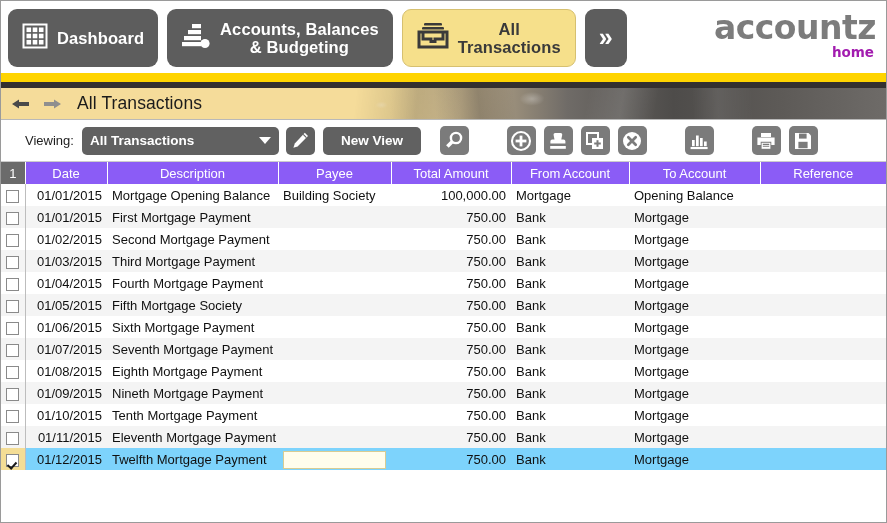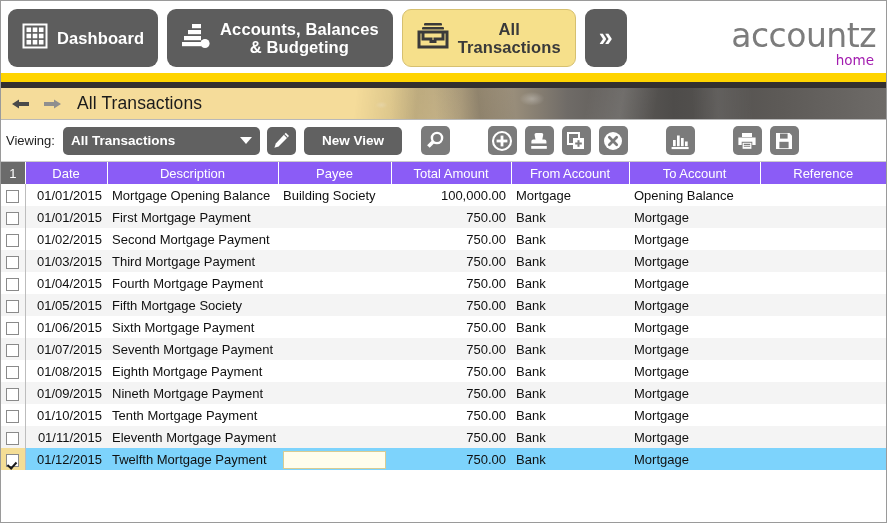--- a/index.html
+++ b/index.html
@@ -63,23 +63,24 @@
     margin-right: 0;
   }
   .navtab.chev .label { font-size: 25px; font-weight: bold; }
 
   .tabicon { flex: 0 0 auto; display: block; }
 
   
   .logo {
     position: absolute;
     right: 10px;
-    top: 16px;
+    top: 8px;
     text-align: right;
     user-select: none;
+    font-weight: bold;
   }
   .logo .word {
     font-family: "DejaVu Sans", sans-serif;
     font-size: 33px;
     color: #7c7c7c;
     letter-spacing: -0.5px;
     line-height: 38px;
   }
   .logo .sub {
     font-family: "DejaVu Sans", sans-serif;
@@ -142,21 +143,21 @@
     white-space: nowrap;
   }
 
   
   .toolbar {
     position: relative;
     height: 42px;
     background: #ffffff;
     display: flex;
     align-items: center;
-    padding-left: 5px;
+    padding-left: 24px;
     border-bottom: 1px solid #cccccc;
   }
   .viewing-label {
     font-size: 13px;
     color: #1e1e1e;
     margin-right: 8px;
     white-space: nowrap;
   }
   .combo {
     width: 197px;

